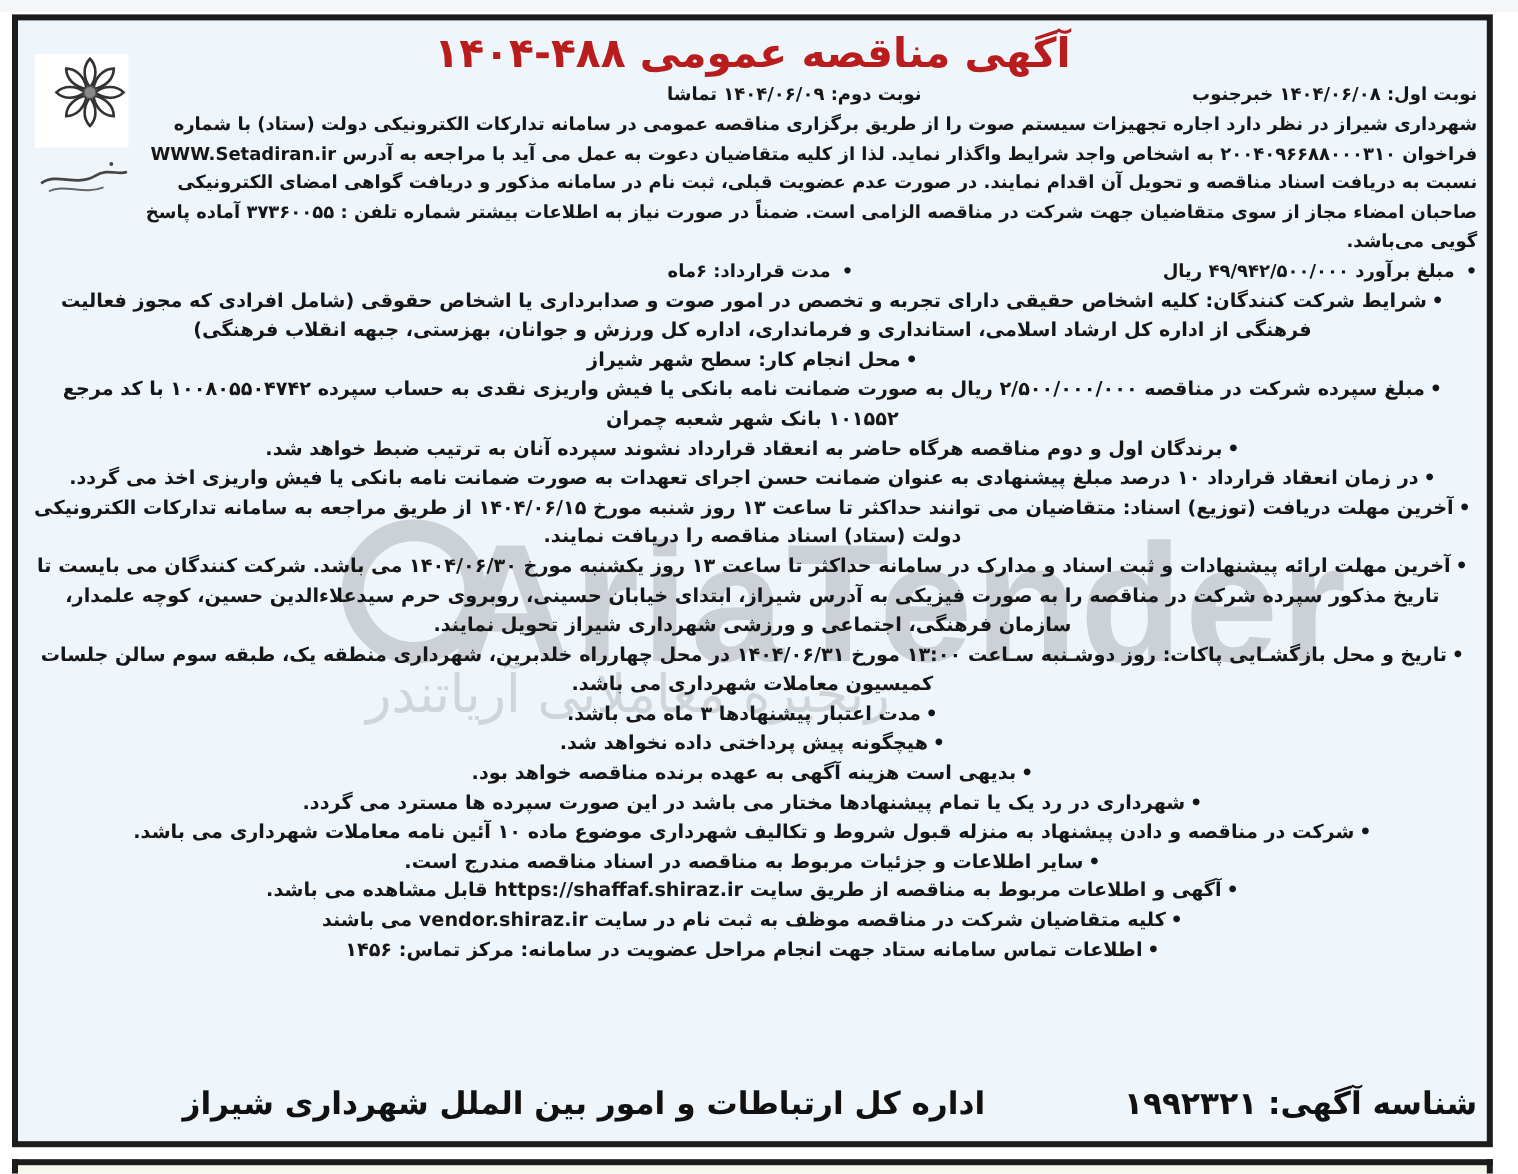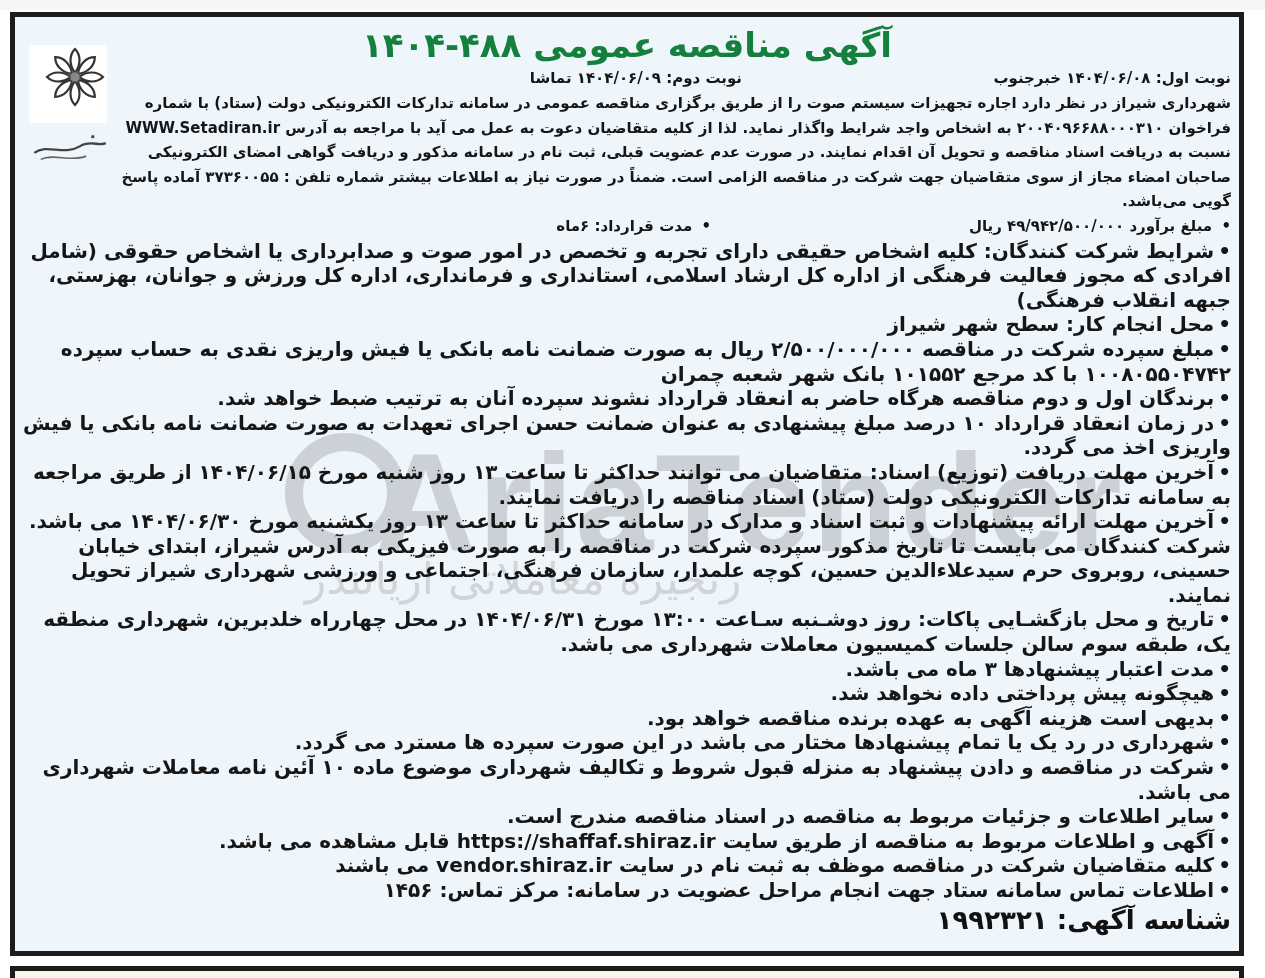--- a/index.html
+++ b/index.html
@@ -50,36 +50,36 @@
     .watermark .wm-circle {
       position: absolute; left: 0; top: 20px; width: 120px; height: 120px;
       border: 18px solid #555; border-radius: 50%; box-sizing: border-box;
     }
     .content {
       position: absolute; left: 8px; right: 8px; top: 0; bottom: 0;
       direction: rtl; text-align: right; color: #161616;
     }
     .title {
       text-align: center; font-weight: bold; font-size: 34px;
-      margin-top: 6px; height: 44px; line-height: 44px; color: #15803d;
+      margin-top: 6px; height: 44px; line-height: 44px; color: #b91c1c;
     }
     .nobat-row {
       position: relative; height: 24px; font-size: 15px; font-weight: bold;
       margin-right: 0px;
     }
     .nobat-1 { position: absolute; right: 0; top: 2px; }
-    .nobat-2 { position: absolute; right: 489px; top: 2px; }
+    .nobat-2 { position: absolute; right: 463px; top: 2px; }
     .para {
       font-size: 15px; font-weight: bold; line-height: 24.6px;
       margin-left: 84px;
     }
     .list { margin: 0; padding: 0; list-style: none; }
     .list li {
-      font-size: 20px; font-weight: bold; line-height: 24.6px;
-      position: relative; padding-right: 0;
+      font-size: 16px; font-weight: bold; line-height: 24.6px;
+      position: relative; padding-right: 0; text-align: center;
     }
     .bullet { margin-left: 4px; }
     .inline-pair { display: flex; flex-direction: row; }
     .inline-pair .col1 { width: 520px; }
     .footer-row {
       position: absolute; bottom: 10px; right: 8px; left: 8px; height: 36px;
       font-weight: bold; font-size: 26px; color: #111; direction: rtl;
     }
     .footer-id { position: absolute; right: 0; top: 0; }
     .footer-org { position: absolute; right: 410px; top: 0; }
@@ -157,16 +157,17 @@
       <li><span class="bullet">•</span><span>شرکت در مناقصه و دادن پیشنهاد به منزله قبول شروط و تکالیف شهرداری موضوع ماده ۱۰ آئین نامه معاملات شهرداری می باشد.</span></li>
       <li><span class="bullet">•</span><span>سایر اطلاعات و جزئیات مربوط به مناقصه در اسناد مناقصه مندرج است.</span></li>
       <li><span class="bullet">•</span><span>آگهی و اطلاعات مربوط به مناقصه از طریق سایت https://shaffaf.shiraz.ir قابل مشاهده می باشد.</span></li>
       <li><span class="bullet">•</span><span>کلیه متقاضیان شرکت در مناقصه موظف به ثبت نام در سایت vendor.shiraz.ir می باشند</span></li>
       <li><span class="bullet">•</span><span>اطلاعات تماس سامانه ستاد جهت انجام مراحل عضویت در سامانه: مرکز تماس: ۱۴۵۶</span></li>
     </ul>
   </div>
 
   <div class="footer-row">
     <span class="footer-id">شناسه آگهی: ۱۹۹۲۳۲۱</span>
+    <span class="footer-org">اداره کل ارتباطات و امور بین الملل شهرداری شیراز</span>
   </div>
 </div>
 
 <div class="next-frame"></div>
 
 </body></html>

